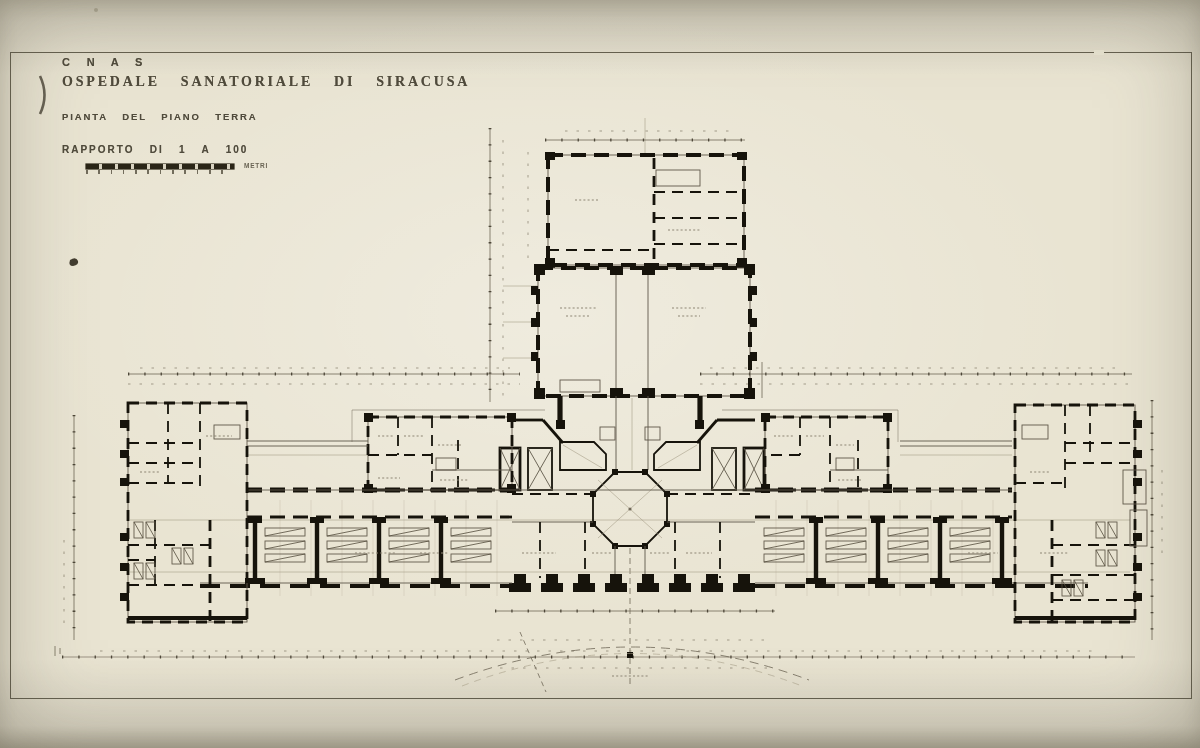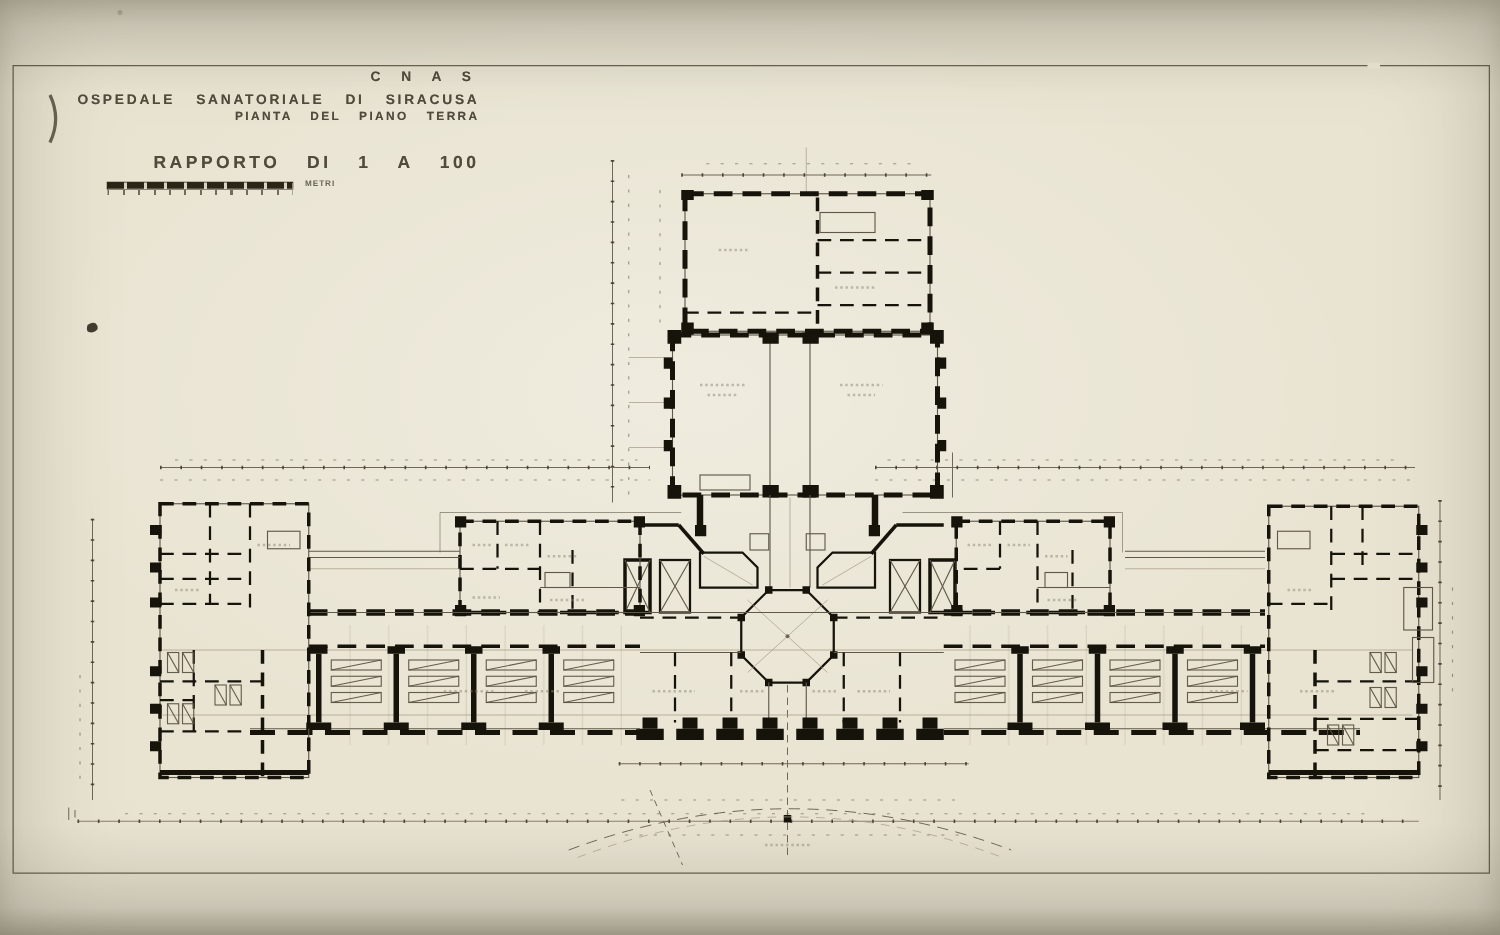--- a/index.html
+++ b/index.html
@@ -16,25 +16,25 @@
     font-family:"Liberation Sans", sans-serif;
   }
   #vignette{position:absolute;inset:0;pointer-events:none;
     box-shadow:inset 0 0 90px rgba(84,78,60,.35), inset 0 0 18px rgba(84,78,60,.18);}
   #sheet-frame{position:absolute;left:10px;top:52px;width:1180px;height:645px;
     border:1.6px solid var(--frame);opacity:.85;}
   #frame-gap{position:absolute;left:1094px;top:50px;width:10px;height:5px;background:var(--paper);}
   
   #title-block{position:absolute;left:62px;top:56px;color:#2f2a1c;}
   .tb-line{font-weight:bold;text-transform:uppercase;white-space:nowrap;
-    text-shadow:0 0 .5px rgba(47,42,28,.55);opacity:.82;text-align:right;}
+    text-shadow:0 0 .5px rgba(47,42,28,.55);opacity:.82;}
   #tb-org{font-size:11px;letter-spacing:.62em;margin-bottom:6px;}
-  #tb-title{font-size:11px;letter-spacing:.2em;word-spacing:1.05em;margin-bottom:2px;}
+  #tb-title{font-size:14px;letter-spacing:.2em;word-spacing:1.05em;margin-bottom:21px;font-family:Liberation Serif, serif;}
   #tb-sub{font-size:9.5px;letter-spacing:.2em;word-spacing:1.05em;margin-bottom:22px;}
-  #tb-scale{font-size:14px;letter-spacing:.2em;word-spacing:1.05em;margin-bottom:9px;}
+  #tb-scale{font-size:10px;letter-spacing:.2em;word-spacing:1.05em;margin-bottom:9px;}
   #scale-bar-row{display:flex;align-items:flex-start;margin-left:24px;}
   #scale-bar{width:148px;height:5px;
     background:repeating-linear-gradient(90deg,#2a2517 0 13px, #d8d2c0 13px 16px);
     box-shadow:0 0 0 .6px #2a2517;}
   #scale-ticks{width:148px;height:4px;margin-top:1px;
     background:repeating-linear-gradient(90deg,#4a4434 0 1.6px, transparent 1.6px 12.3px);
     opacity:.75;}
   #scale-unit{font-size:6.5px;font-weight:bold;letter-spacing:.12em;color:#4a4434;
     margin-left:10px;margin-top:-2px;opacity:.8;}
   

